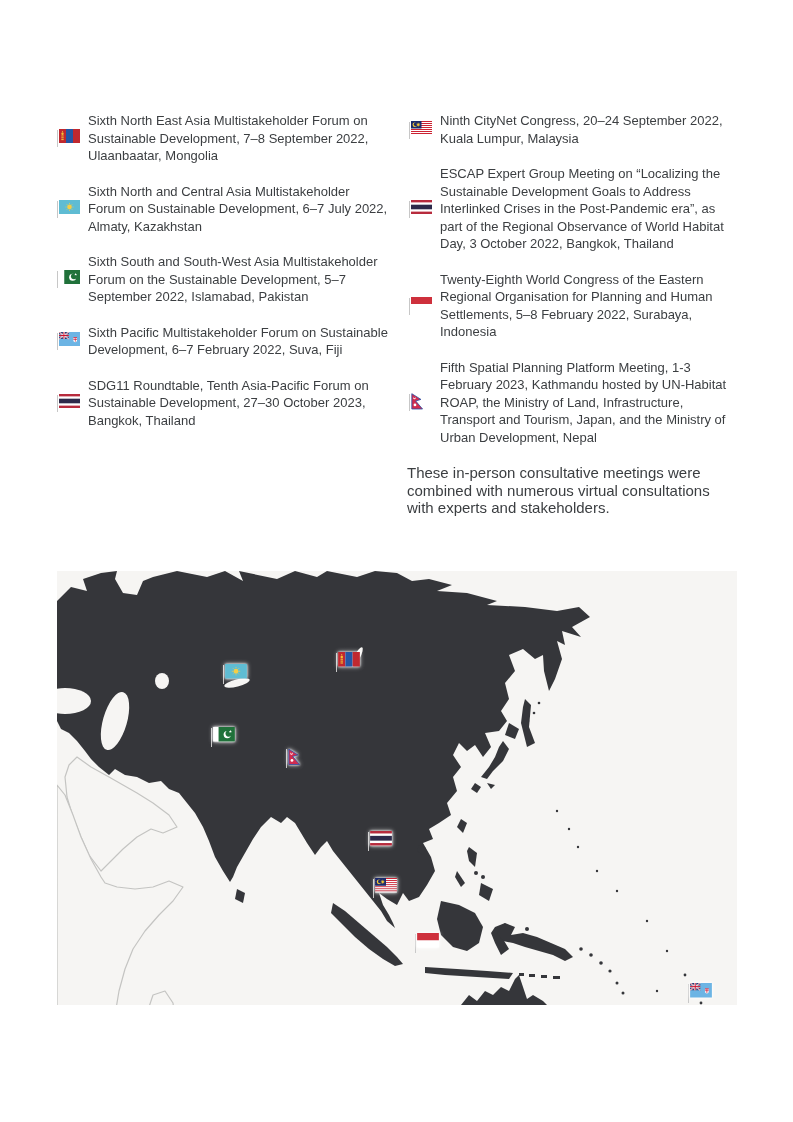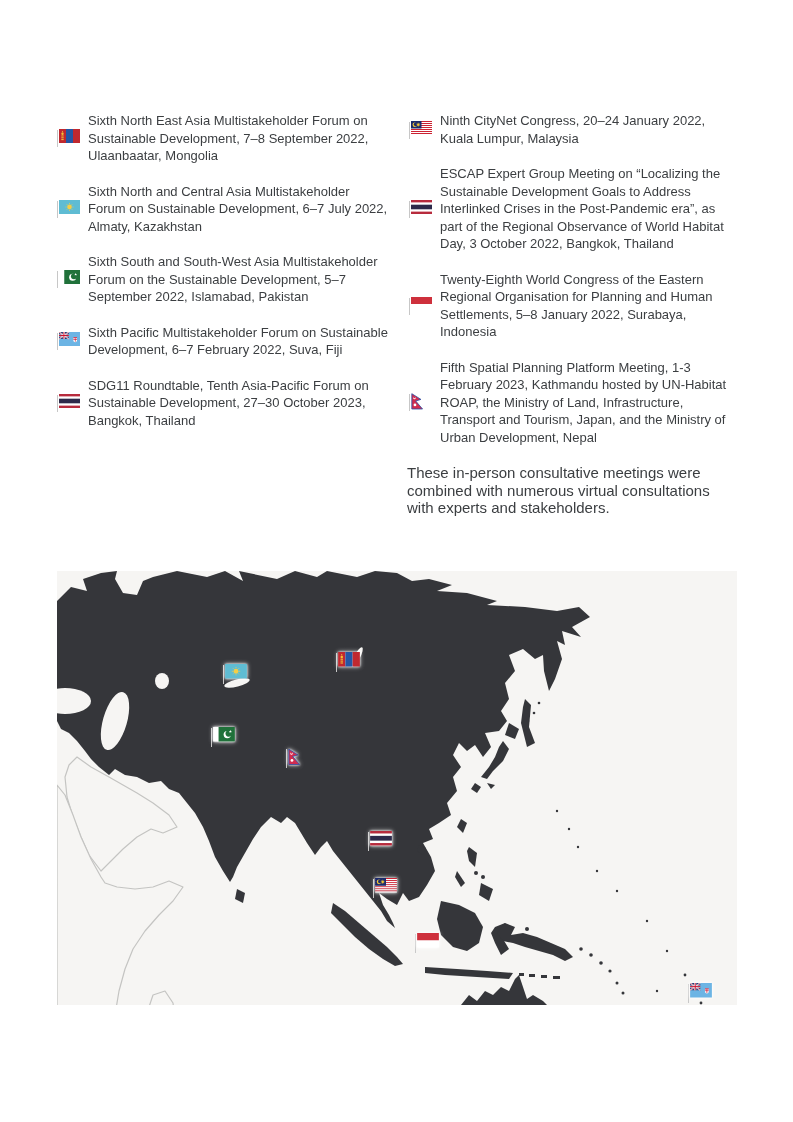--- a/index.html
+++ b/index.html
@@ -148,21 +148,21 @@
                   <circle cx="6.8" cy="4.7" r="2.7" fill="#1a2a6c"></circle>
                   <circle cx="10.4" cy="5.3" r="1.6" fill="#f2c335"></circle>
                   <g stroke="#f2c335" stroke-width="0.7">
                     <line x1="10.4" y1="2.4" x2="10.4" y2="8.2"></line>
                     <line x1="7.6" y1="5.3" x2="13.2" y2="5.3"></line>
                     <line x1="8.4" y1="3.3" x2="12.4" y2="7.3"></line>
                     <line x1="12.4" y1="3.3" x2="8.4" y2="7.3"></line>
                   </g>
                 </svg></span>
             </span>
-            <span class="event-text">Ninth CityNet Congress, 20–24 January 2022, Kuala Lumpur, Malaysia</span>
+            <span class="event-text">Ninth CityNet Congress, 20–24 September 2022, Kuala Lumpur, Malaysia</span>
           </div>
           <div class="event">
             <span class="flag-icon">
               <span class="pole"></span>
               <span class="fl"><svg width="21" height="14" viewBox="0 0 30 20" xmlns="http://www.w3.org/2000/svg">
                   <rect width="30" height="20" fill="#ffffff"></rect>
                   <rect width="30" height="3.4" fill="#b72b3d"></rect>
                   <rect y="16.6" width="30" height="3.4" fill="#b72b3d"></rect>
                   <rect y="6.7" width="30" height="6.6" fill="#2d2a4a"></rect>
                 </svg></span>
@@ -170,21 +170,21 @@
             <span class="event-text">ESCAP Expert Group Meeting on “Localizing the Sustainable Development Goals to Address Interlinked Crises in the Post-Pandemic era”, as part of the Regional Observance of World Habitat Day, 3 October 2022, Bangkok, Thailand</span>
           </div>
           <div class="event">
             <span class="flag-icon">
               <span class="pole"></span>
               <span class="fl"><svg width="21" height="14" viewBox="0 0 30 20" xmlns="http://www.w3.org/2000/svg">
                   <rect width="30" height="20" fill="#ffffff"></rect>
                   <rect width="30" height="10" fill="#ce303c"></rect>
                 </svg></span>
             </span>
-            <span class="event-text">Twenty-Eighth World Congress of the Eastern Regional Organisation for Planning and Human Settlements, 5–8 January 2022, Surabaya, Indonesia</span>
+            <span class="event-text">Twenty-Eighth World Congress of the Eastern Regional Organisation for Planning and Human Settlements, 5–8 February 2022, Surabaya, Indonesia</span>
           </div>
           <div class="event">
             <span class="flag-icon">
               <span class="pole"></span>
               <span class="fl"><svg width="13" height="18" viewBox="0 0 16 22" xmlns="http://www.w3.org/2000/svg">
                   <path d="M1,0.8 L12.2,7.8 L5.8,9.8 L14.2,19.6 L1,19.6 Z" fill="#d12c4f" stroke="#2b4ea2" stroke-width="1"></path>
                   <circle cx="4.3" cy="6" r="1.5" fill="#ffffff"></circle>
                   <circle cx="4.3" cy="5.2" r="1.3" fill="#d12c4f"></circle>
                   <circle cx="4.9" cy="14.6" r="1.7" fill="#ffffff"></circle>
                 </svg></span>

